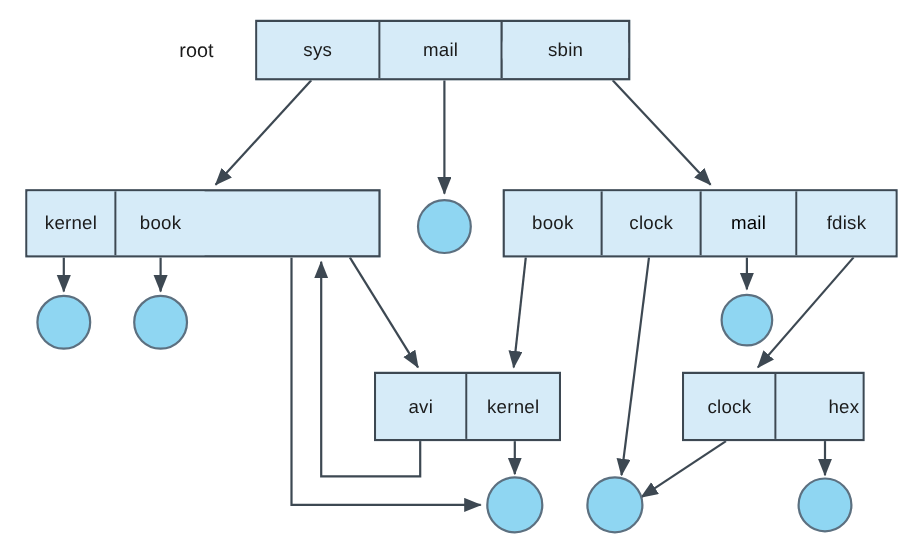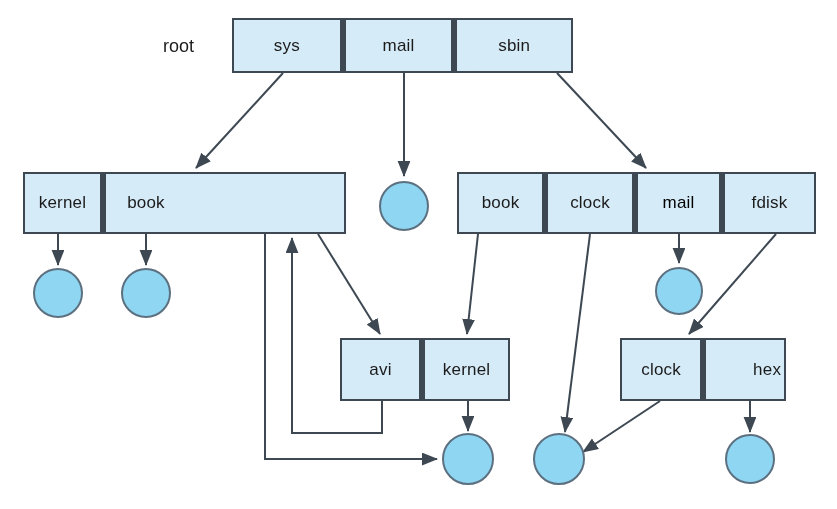--- a/index.html
+++ b/index.html
@@ -36,21 +36,21 @@
   .row-box {
     position: absolute;
     display: flex;
     box-sizing: border-box;
     border: 2px solid #3d4852;
     background: #d6ebf8;
   }
   .cell {
     box-sizing: border-box;
     background: #d6ebf8;
-    border-right: 6px solid #22c55e;
+    border-right: 2px solid #22c55e;
     display: flex;
     align-items: center;
     justify-content: center;
     font-size: 17px;
     color: #1b1b1b;
     font-family: "Liberation Sans", sans-serif;
     letter-spacing: 0.2px;
     white-space: nowrap;
   }
   .cell:last-child {

